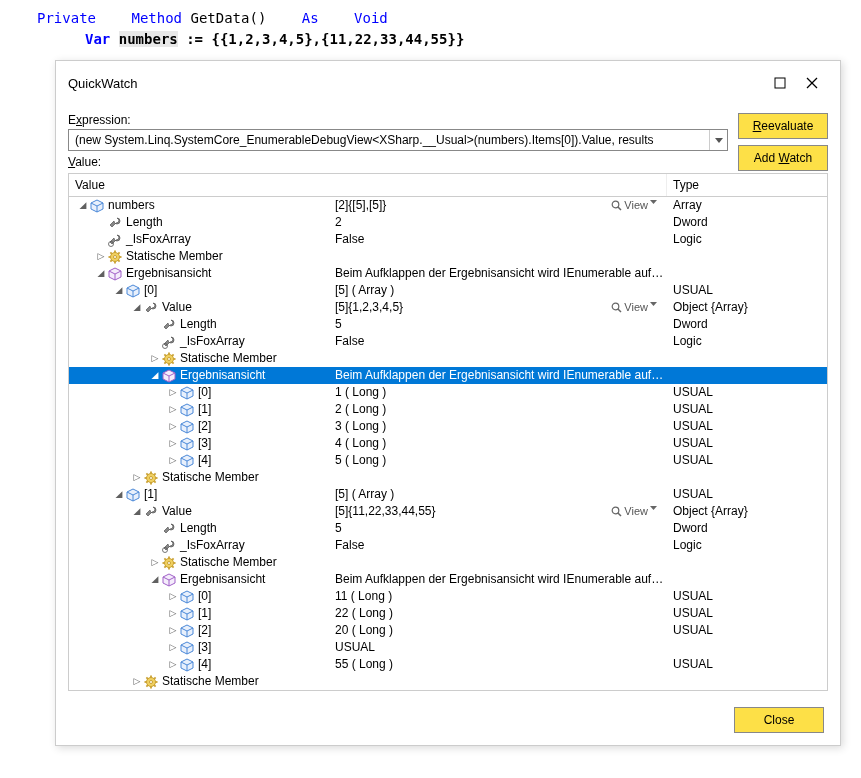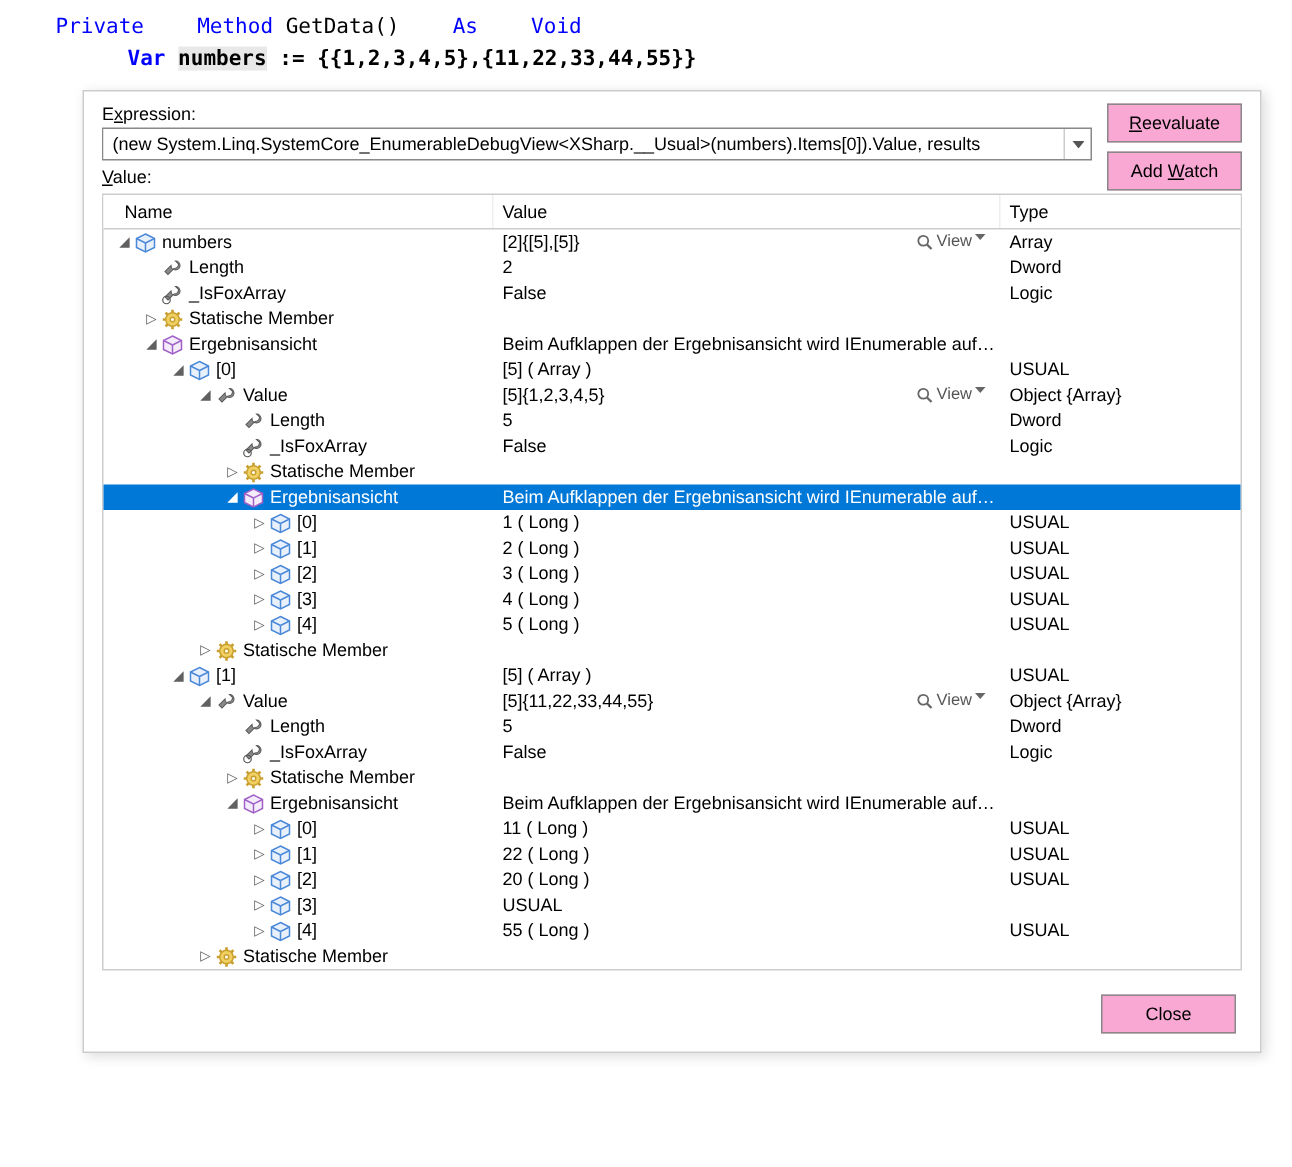--- a/index.html
+++ b/index.html
@@ -14,21 +14,21 @@
   .titlebar-btn { width: 32px; height: 28px; display: flex; align-items: center; justify-content: center; cursor: pointer; }
   .content { padding: 8px 12px 4px 12px; }
   .topsection { display: flex; gap: 10px; }
   .expr-col { flex: 1; }
   .btn-col { display: flex; flex-direction: column; gap: 6px; }
   .label { font-size: 12px; margin-bottom: 2px; }
   .label .ul { text-decoration: underline; }
   .expr-input { display: flex; border: 1px solid #888; width: 100%; margin-bottom: 4px; }
   .expr-input input { flex: 1; border: none; outline: none; padding: 3px 6px; font-size: 12px; font-family: inherit; }
   .expr-dd { width: 18px; border-left: 1px solid #ccc; display: flex; align-items: center; justify-content: center; cursor: pointer; }
-  .btn { border: 1px solid #888; padding: 5px 12px; background: #f9a8d4; cursor: pointer; font-size: 12px; min-width: 90px; text-align: center; }
+  .btn { border: 1px solid #888; padding: 5px 12px; background: #fde047; cursor: pointer; font-size: 12px; min-width: 90px; text-align: center; }
   .btn .ul { text-decoration: underline; }
   .grid { border: 1px solid #ccc; margin-top: 2px; }
   .grid-header { display: flex; border-bottom: 1px solid #ccc; background: #fff; font-size: 12px; }
   .grid-header .col { padding: 4px 6px; }
   .col-name { width: 260px; border-right: 1px solid #eee; padding-left: 14px !important; }
   .col-value { flex: 1; border-right: 1px solid #eee; }
   .col-type { width: 160px; }
   .grid-body { font-size: 12px; }
   .row { display: flex; align-items: center; height: 17px; line-height: 17px; }
   .row.selected { background: #0078d7; color: #fff; }
@@ -58,20 +58,34 @@
     <span class="kw">As</span>
     <span class="kw">Void</span>
   </div>
   <div style="padding-left:48px;font-weight:bold;">
     <span class="kw">Var</span>
     <span class="hl">numbers</span><span> := {{1,2,3,4,5},{11,22,33,44,55}}</span>
   </div>
 </div>
 
 <div class="dialog">
+  <div class="titlebar">
+    <div class="titlebar-title">QuickWatch</div>
+    <div class="titlebar-btn">
+      <svg width="12" height="12">
+          <rect x="1" y="1" width="10" height="10" fill="none" stroke="#000" stroke-width="1"></rect>
+        </svg>
+    </div>
+    <div class="titlebar-btn">
+      <svg width="12" height="12">
+          <line x1="1" y1="1" x2="11" y2="11" stroke="#000" stroke-width="1.2"></line>
+          <line x1="11" y1="1" x2="1" y2="11" stroke="#000" stroke-width="1.2"></line>
+        </svg>
+    </div>
+  </div>
 
   <div class="content">
     <div class="topsection">
       <div class="expr-col">
         <div class="label">
           <span>E</span><span class="ul">x</span><span>pression:</span>
         </div>
         <div class="expr-input">
           <input type="text" value="(new System.Linq.SystemCore_EnumerableDebugView&lt;XSharp.__Usual&gt;(numbers).Items[0]).Value, results" style="">
           <div class="expr-dd">
@@ -89,21 +103,20 @@
           <span></span><span class="ul">R</span><span>eevaluate</span>
         </div>
         <div class="btn">
           <span>Add </span><span class="ul">W</span><span>atch</span>
         </div>
       </div>
     </div>
 
     <div class="grid">
       <div class="grid-header">
-        <div class="col col-name">Name</div>
         <div class="col col-value">Value</div>
         <div class="col col-type">Type</div>
       </div>
       <div class="grid-body" id="grid-body">
           <div class="row">
             <div class="cell-name">
               <span class="indent" style="width: 8px;"></span>
               <span class="expander">◢</span>
               <span class="icon-wrap">
                 <svg width="16" height="16">

